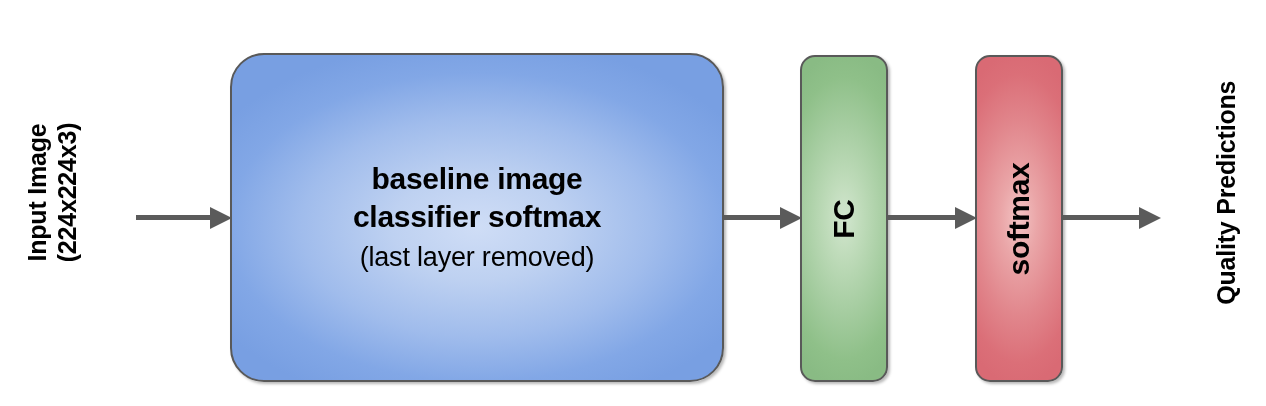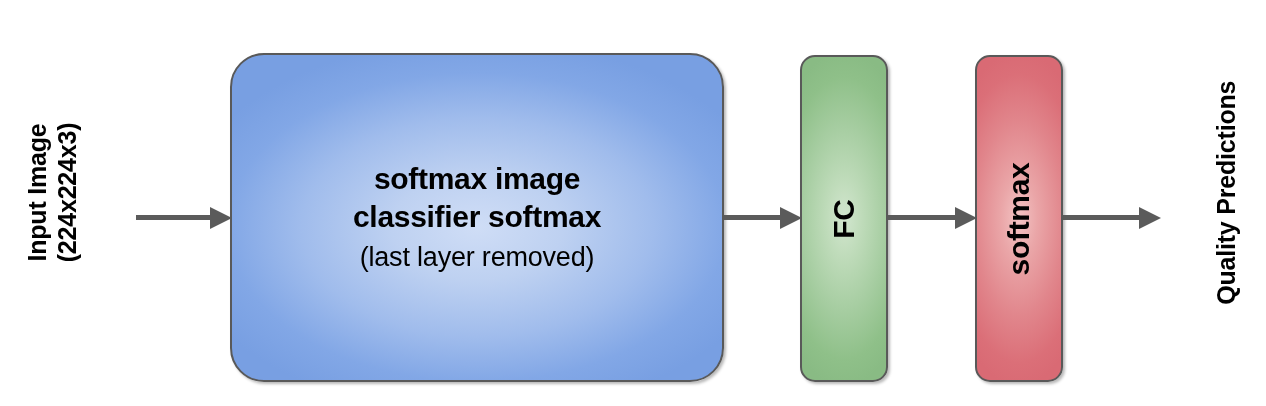--- a/index.html
+++ b/index.html
@@ -163,21 +163,21 @@
     <span class="l2">(224x224x3)</span>
   </div>
 
   <div class="arrow arrow-in">
     <div class="shaft"></div>
     <div class="head"></div>
   </div>
 
   <div class="box box-main">
     <div class="main-text">
-      <span class="t-bold">softmax image</span>
+      <span class="t-bold">baseline image</span>
       <span class="t-bold">classifier softmax</span>
       <span class="t-reg">(last layer removed)</span>
     </div>
   </div>
 
   <div class="arrow arrow-main-fc">
     <div class="shaft"></div>
     <div class="head"></div>
   </div>
 

